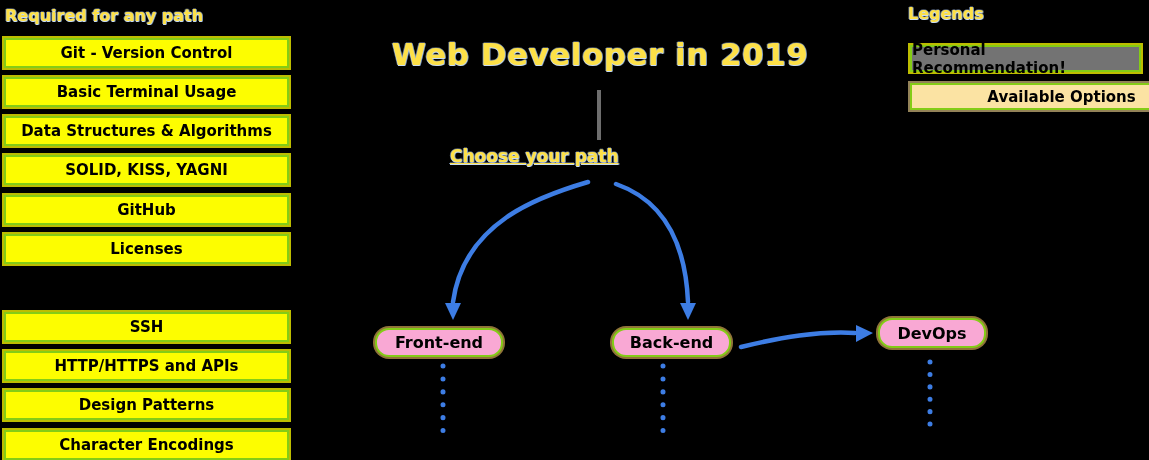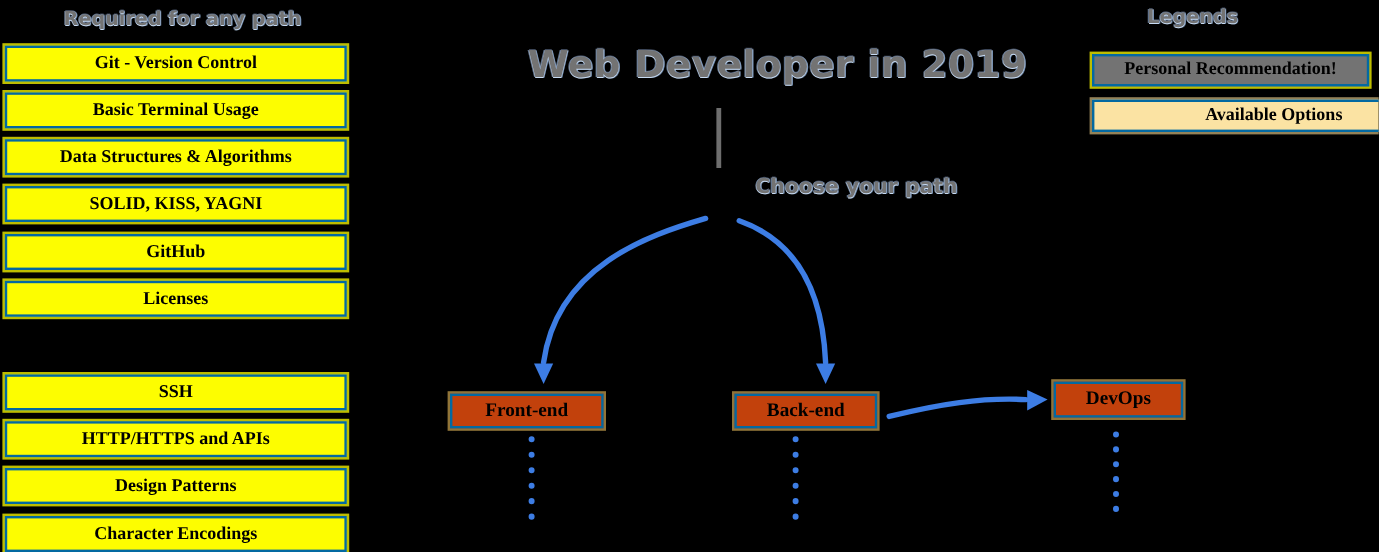--- a/index.html
+++ b/index.html
@@ -2,48 +2,48 @@
 <html><head>
 <meta charset="utf-8">
 <style>
   html,body{margin:0;padding:0;background:#000;}
   .stage{
     position:relative;width:1149px;height:460px;background:#000000;
     overflow:hidden;font-family:"DejaVu Sans","Liberation Sans",sans-serif;
   }
   
   .sketch{
-    color:#737373;font-weight:bold;position:absolute;white-space:nowrap;
+    color:#fde047;font-weight:bold;position:absolute;white-space:nowrap;
     text-shadow:
       0 1px 0 rgba(205,225,250,.95),
       1px 0 0 rgba(160,190,230,.60),
       -1px 0 0 rgba(160,190,230,.60),
       0 -1px 0 rgba(120,140,175,.50),
       1px 1px 0 rgba(150,185,230,.55);
-    margin-left: 48px;
   }
   .box{
-    position:absolute;border:2px solid #0369a1;color:#000;font-weight:bold;
-    display:flex;align-items:center;justify-content:center;box-sizing:content-box;font-family:Liberation Serif, serif;
+    position:absolute;border:2px solid #84cc16;color:#000;font-weight:bold;
+    display:flex;align-items:center;justify-content:center;box-sizing:content-box;
   }
   .req{
     left:4px;width:281px;height:26px;background:#FDFD00;font-size:15px;
     box-shadow:0 0 0 2px rgba(222,222,0,.85);
   }
   .path-box{
-    background:#c2410c;font-size:16px;
+    background:#f9a8d4;font-size:16px;
     box-shadow:0 0 0 2px rgba(205,165,80,.70);
+    border-radius:14px;
   }
   .legend-box{font-size:15px;}
   .legend-yellow{background:#737373;box-shadow:0 0 0 2px rgba(222,222,0,.85);}
   .legend-cream{background:#FBE3A3;box-shadow:0 0 0 2px rgba(210,185,125,.70);padding-left:36px;}
   .stem{position:absolute;left:597px;top:90px;width:4px;height:50px;background:#6E6E6E;}
   .arrows{position:absolute;left:0;top:0;pointer-events:none;}
   .main-title{left:380px;top:36px;width:440px;text-align:center;font-size:31px;letter-spacing:.5px;}
-  .choose{left:450px;top:146px;width:300px;text-align:right;font-size:17px;}
+  .choose{left:450px;top:146px;width:300px;text-align:left;font-size:17px;text-decoration:underline;}
   .col-title{left:5px;top:6px;font-size:16px;}
   .legend-title{left:908px;top:4px;font-size:16px;}
 </style>
 </head>
 <body>
 
 <div class="stage">
 
   <div class="sketch col-title">Required for any path</div>
 

